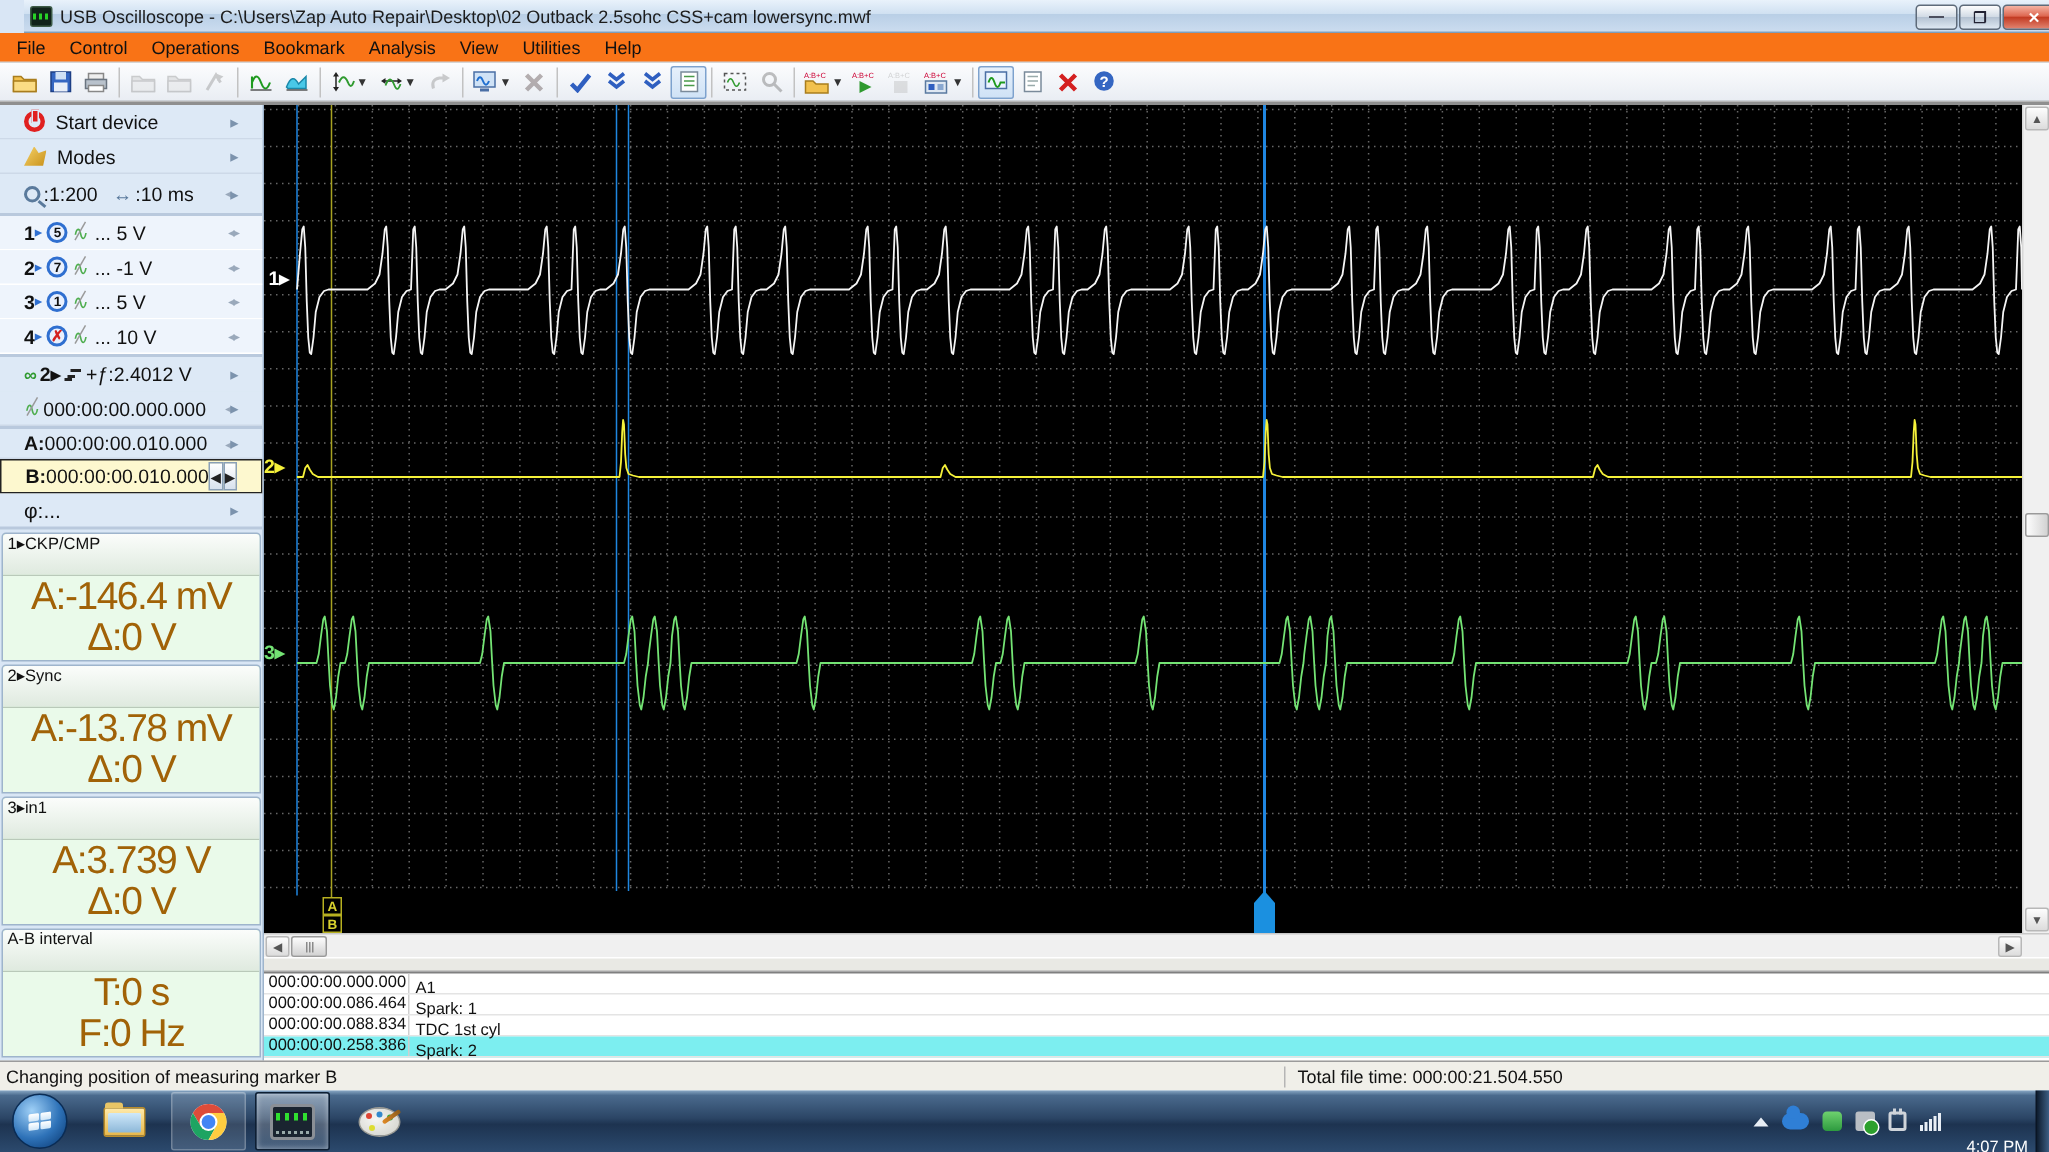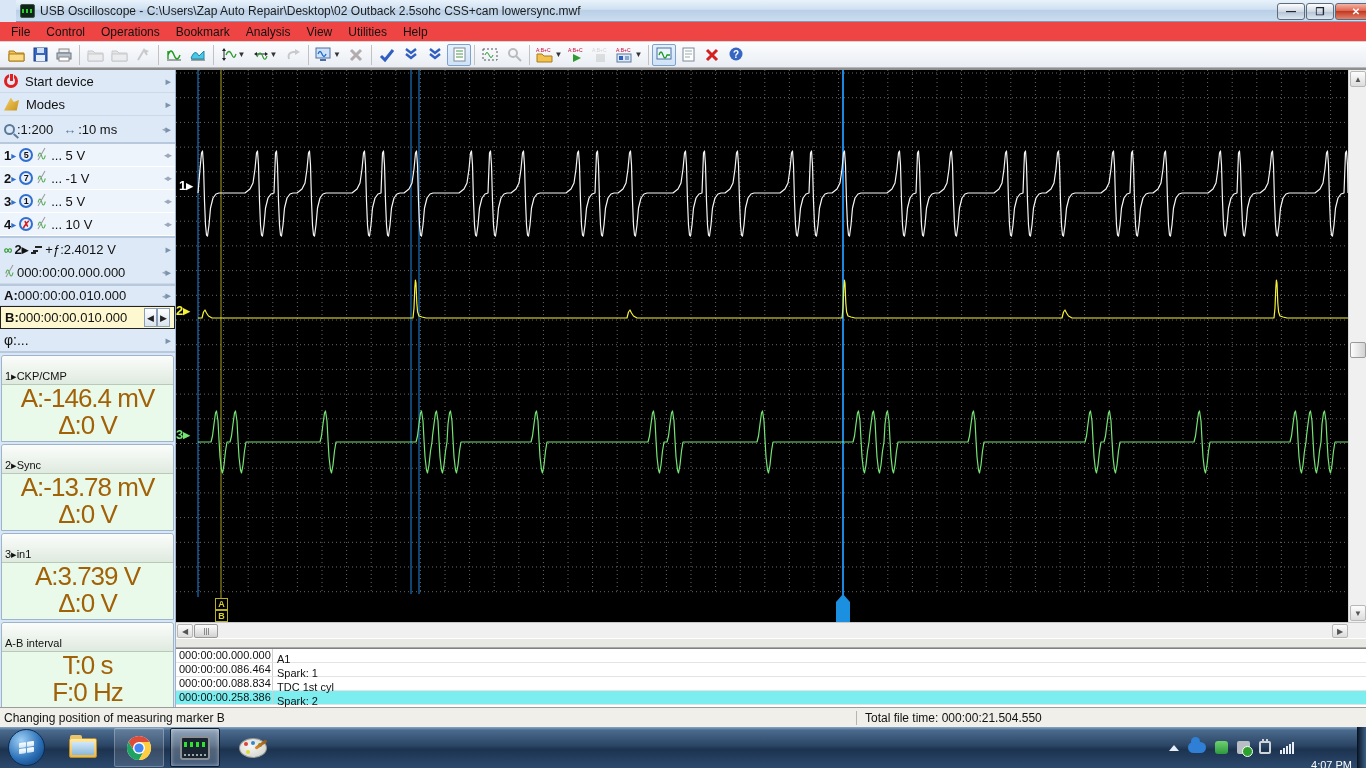--- a/index.html
+++ b/index.html
@@ -15,21 +15,21 @@
   .titlebar .app-icon::after { content:""; position:absolute; left:1px; right:1px; top:4px; height:4px;
     background:repeating-linear-gradient(90deg,#27d227 0 2px,transparent 2px 4px); }
   .title-text { font-size:12px; color:#1c1c1c; }
   .winbtns { position:absolute; right:5px; top:3px; display:flex; gap:1px; }
   .winbtn { width:28px; height:17px; border:1px solid #5e6b7a; border-radius:3px;
     background:linear-gradient(180deg,#fdfdfd,#cfd9e4 50%,#b4c2d2 51%,#dee8f2);
     display:flex; align-items:center; justify-content:center; font-size:10px; color:#223; font-weight:bold; }
   .winbtn.close { width:42px; background:linear-gradient(180deg,#f5b3a3,#dd6650 45%,#c23a22 50%,#e2836f); color:#fff; }
 
   
-  .menubar { position:absolute; top:22px; left:0; width:1366px; height:20px; background:#ef4444;
+  .menubar { position:absolute; top:22px; left:0; width:1366px; height:20px; background:#f97316;
     border-bottom:1px solid #d5d5d5; display:flex; align-items:center; padding-left:3px; }
   .menu-item { padding:2px 8px; color:#111; cursor:default; }
 
   
   .toolbar { position:absolute; top:42px; left:0; width:1366px; height:26px;
     background:linear-gradient(180deg,#fcfdfe,#e9edf3); border-bottom:1px solid #b7b7b7;
     display:flex; align-items:center; padding-left:4px; }
   .tb-btn { width:24px; height:22px; display:flex; align-items:center; justify-content:center;
     border:1px solid transparent; border-radius:2px; position:relative; }
   .tb-btn.dd { width:32px; }
@@ -38,21 +38,21 @@
   .tb-sep { width:1px; height:20px; background:#c2c2c2; margin:0 3px; }
   .tb-caret { font-size:8px; color:#333; margin-left:1px; }
   .tb-btn svg { display:block; }
 
   
   .main { position:absolute; top:68px; left:0; width:1366px; height:639px; border-top:2px solid #8f8f8f; background:#d9e6f5; }
   .sidebar { position:absolute; top:0; left:0; width:176px; height:639px; background:#d9e6f5; border-right:1px solid #9eb4cc; overflow:hidden; }
   .content { position:absolute; top:0; left:176px; width:1190px; height:639px; background:#000; }
 
   
-  .sb-row { display:flex; align-items:center; padding:0 4px; position:relative; color:#111; }
+  .sb-row { display:flex; align-items:center; padding:0 16px; position:relative; color:#111; }
   .sb-row .grow { flex:1; }
   .sb-arrow { color:#7c93ad; font-size:11px; }
   .row-plain { height:23px; border-bottom:1px solid #cdd9e8; background:#dde9f6; font-size:13px; }
   .ico-power { width:14px; height:14px; border:3px solid #e02020; border-radius:50%; position:relative; margin-right:7px; }
   .ico-power::after { content:""; position:absolute; left:2px; top:-4px; width:3px; height:7px; background:#e02020; border:1px solid #dde9f6; }
   .ico-modes { width:15px; height:13px; margin-right:7px; background:linear-gradient(135deg,#f5d26a,#c89018); clip-path:polygon(0 100%,45% 0,65% 35%,100% 20%,85% 100%); }
   .sb-zoom { height:28px; border-bottom:2px solid #b9c9dd; background:#dde9f6; font-size:13px; }
   .ico-mag { width:11px; height:11px; border:2px solid #5a7a9c; border-radius:50%; position:relative; margin-right:2px; }
   .ico-mag::after { content:""; position:absolute; width:6px; height:2px; background:#5a7a9c; transform:rotate(40deg); left:7px; top:9px; }
   .ico-harrows { color:#5a7a9c; font-size:13px; margin:0 2px 0 10px; }
@@ -71,22 +71,22 @@
   .ico-edge::before { content:""; position:absolute; left:0; bottom:1px; width:5px; height:2px; background:#222; }
   .ico-edge::after { content:""; position:absolute; right:0; top:1px; width:5px; height:2px; background:#222; box-shadow:-2px 0 0 0 #222, -4px 4px 0 0 #222; }
   .time-row { height:23px; background:#dde9f6; border-bottom:1px solid #cdd9e8; font-size:13px; }
   .marker-row { height:22px; background:#dde9f6; border-bottom:1px solid #cdd9e8; font-size:13px; }
   .marker-row.sel { background:#fdf8cf; border:1px solid #222; height:23px; }
   .mk-btn { width:13px; height:19px; border:1px solid #8aa0b8; background:linear-gradient(180deg,#fff,#d8e2ee);
     display:flex; align-items:center; justify-content:center; font-size:9px; color:#222; }
   .phi-row { height:24px; background:#dde9f6; border-bottom:2px solid #b9c9dd; font-size:14px; }
 
   .panel { border:1px solid #9eb4cc; border-radius:3px 3px 0 0; margin:2px 1px 0 1px; background:#eafaea; }
-  .panel-h { height:16px; background:linear-gradient(180deg,#fbfdfb,#dfeadf); border-bottom:1px solid #b9c9b9;
-    border-radius:3px 3px 0 0; font-size:11px; padding:14px 3px; color:#111; }
+  .panel-h { height:28px; background:linear-gradient(180deg,#fbfdfb,#dfeadf); border-bottom:1px solid #b9c9b9;
+    border-radius:3px 3px 0 0; font-size:11px; padding:0 3px; color:#111; }
   .panel-b { padding:0 2px 2px 2px; font-size:26px; letter-spacing:-1px; color:#a16207; line-height:27px;text-align:center; }
 
   
   .plot-wrap { position:absolute; top:0; left:0; width:1190px; height:552px; }
   .plot { position:absolute; top:0; left:0; width:1172px; height:552px; background:#000; }
   .plot svg { position:absolute; top:0; left:0; }
   .ch-label { position:absolute; font-size:13px; font-weight:bold; }
   .ab-box { position:absolute; width:13px; height:12px; border:1px solid #b7b020; color:#d8d22e; background:#000;
     font-size:9px; font-weight:bold; text-align:center; line-height:11px; }
 

